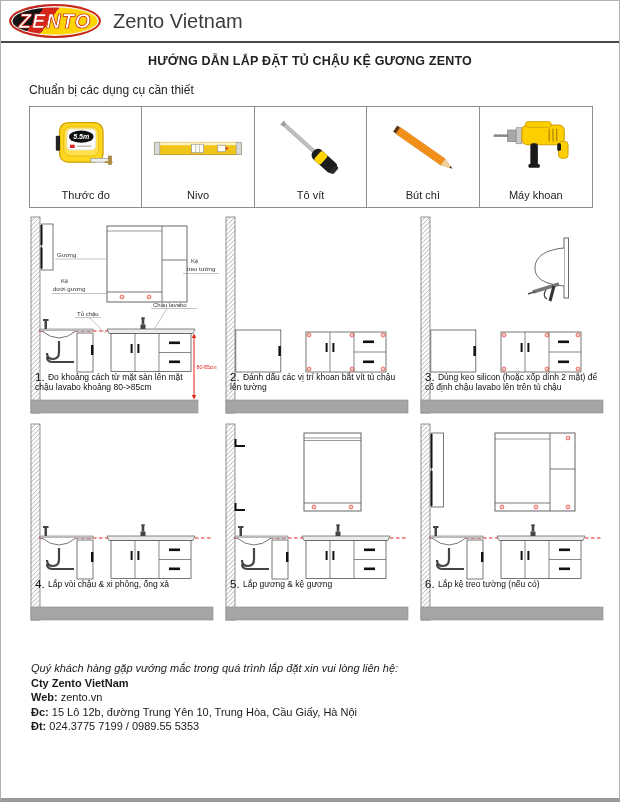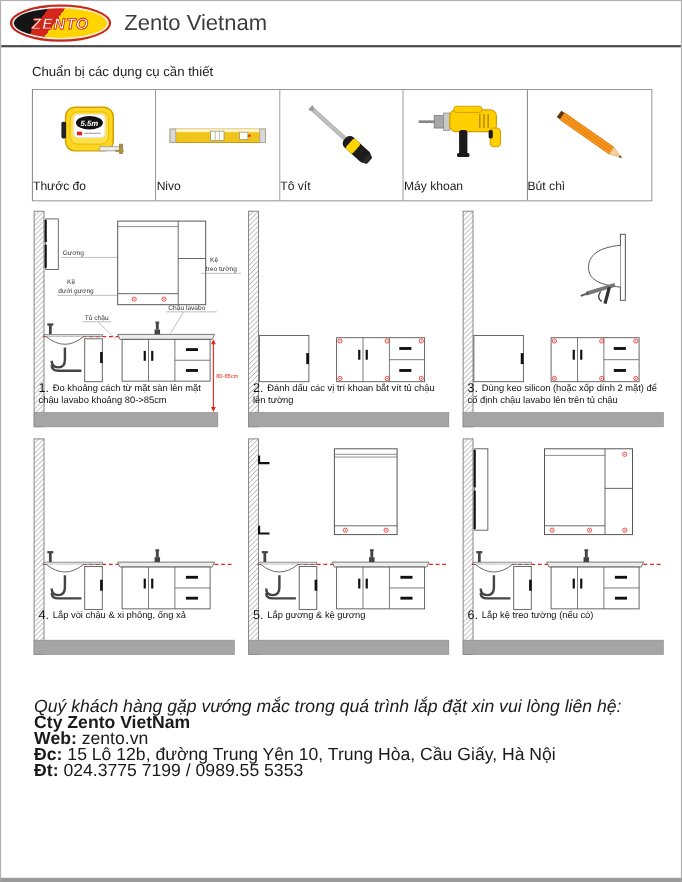--- a/index.html
+++ b/index.html
@@ -5,53 +5,53 @@
   html,body{margin:0;padding:0;background:#fff;}
   body{font-family:"Liberation Sans","DejaVu Sans",sans-serif;color:#222;}
   .page{position:relative;width:620px;height:802px;box-sizing:border-box;
         border:1px solid #b0b0b0;border-bottom:4px solid #9a9a9a;background:#fff;overflow:hidden;}
 
   
   .hdr{display:flex;align-items:center;height:40px;border-bottom:2px solid #4a4a4a;padding-left:8px;}
   .logo{width:88px;height:30px;border-radius:50%;border:2px solid #c8281c;
         background:linear-gradient(126deg,#141414 0 31%,#d6261a 31% 45%,#ffd400 45%);
         box-shadow:inset 0 0 0 1.5px #f2f2f2;display:flex;align-items:center;justify-content:center;}
-  .logo span{font-weight:bold;font-style:italic;font-size:14px;color:#fff;letter-spacing:1px;
+  .logo span{font-weight:bold;font-style:italic;font-size:20px;color:#fff;letter-spacing:1px;
         -webkit-text-stroke:0.7px #c8281c;text-shadow:0 0 1px #c8281c;}
   .brand{font-size:20px;color:#3c3c3c;margin-left:12px;}
 
   
   .title{text-align:center;font-size:12.5px;font-weight:bold;margin:11px 0 0 0;letter-spacing:0.2px;}
   .sec-h{font-size:12px;font-weight:normal;margin:15px 0 9px 28px;}
 
   
   .tools{display:grid;grid-template-columns:repeat(5,1fr);width:562px;margin-left:28px;
          border:1px solid #8e8e8e;}
   .tool-cell{border-right:1px solid #8e8e8e;height:100px;display:flex;flex-direction:column;
-         align-items:flex-start;justify-content:flex-end;background:#fff;}
+         align-items:center;justify-content:flex-end;background:#fff;}
   .tool-cell:last-child{border-right:none;}
   .tool-icon{flex:1;display:flex;align-items:center;justify-content:center;width:100%;}
   .tool-label{font-size:11px;padding-bottom:6px;color:#1d1d1d;}
 
   
   .steps{display:grid;grid-template-columns:195px 195px 195px;grid-template-rows:207px 226px;
          padding-left:26px;margin-top:4px;}
   .step{position:relative;width:195px;}
   .step svg{display:block;}
   .step-caption{position:absolute;left:8px;top:160px;width:174px;font-size:8.5px;line-height:10px;color:#111;}
   .step-caption.narrow{width:152px;}
   .step-num{font-size:11.5px;vertical-align:-1px;margin-right:1px;}
 
   
   svg text{font-family:"Liberation Sans","DejaVu Sans",sans-serif;}
   .dlabel{font-size:6px;fill:#333;}
   .rlabel{font-size:5.2px;fill:#e8231a;}
 
   
-  .ftr{margin:16px 0 0 30px;font-size:16px;line-height:14.5px;color:#1a1a1a;}
+  .ftr{margin:16px 0 0 30px;font-size:11px;line-height:14.5px;color:#1a1a1a;}
   .ftr p{margin:0;}
   .f-note{font-style:italic;}
   .f-company{font-weight:bold;}
   .ftr b{font-weight:bold;text-align:center;}
 </style>
 </head>
 <body>
 
 <svg width="0" height="0" style="position:absolute" aria-hidden="true">
   <defs>
@@ -111,20 +111,21 @@
 
 <div class="page">
 
   <div class="hdr">
     <div class="logo">
       <span>ZENTO</span>
     </div>
     <span class="brand">Zento Vietnam</span>
   </div>
 
+  <div class="title">HƯỚNG DẪN LẮP ĐẶT TỦ CHẬU KỆ GƯƠNG ZENTO</div>
 
   <div class="sec-h">Chuẩn bị các dụng cụ cần thiết</div>
 
   <div class="tools">
     <div class="tool-cell">
       <div class="tool-icon">
         <svg width="96" height="66" viewBox="0 0 100 70">
           <rect x="22" y="8" width="46" height="42" rx="9" fill="#ffd61f" stroke="#cf9f00" stroke-width="1.4"></rect>
           <rect x="26.5" y="12.5" width="37" height="31" rx="7" fill="#ffe04a" stroke="#e0b400" stroke-width="0.8"></rect>
           <rect x="30" y="15" width="30" height="22" rx="4" fill="#fff" stroke="#e6e6e6"></rect>
@@ -164,20 +165,36 @@
           <g transform="rotate(42 50 35)">
             <rect x="14" y="33" width="42" height="3.6" fill="#bfbfbf" stroke="#8d8d8d" stroke-width="0.5"></rect>
             <polygon points="10,31.8 14,33 14,36.6 10,37.8" fill="#9a9a9a"></polygon>
             <rect x="55" y="28.5" width="31" height="13" rx="5.5" fill="#1c1c1c"></rect>
             <rect x="61" y="28.5" width="9" height="13" rx="2" fill="#ffd400"></rect>
             <rect x="82" y="30" width="5" height="10" rx="2.5" fill="#2a2a2a"></rect>
           </g>
         </svg>
       </div>
       <div class="tool-label">Tô vít</div>
+    </div>
+
+    <div class="tool-cell">
+      <div class="tool-icon">
+        <svg width="96" height="66" viewBox="0 0 100 70">
+          <g transform="rotate(35 50 35)">
+            <rect x="14" y="31.2" width="4" height="7.6" fill="#5f3813"></rect>
+            <rect x="18" y="31" width="58" height="8" fill="#f7941d" stroke="#d97b0d" stroke-width="0.7"></rect>
+            <line x1="18" y1="33.6" x2="76" y2="33.6" stroke="#e07f0f" stroke-width="0.8"></line>
+            <line x1="18" y1="36.4" x2="76" y2="36.4" stroke="#e07f0f" stroke-width="0.8"></line>
+            <polygon points="76,31 88,35 76,39" fill="#f3cf9b" stroke="#d9b276" stroke-width="0.5"></polygon>
+            <polygon points="85,33.9 88,35 85,36.1" fill="#333"></polygon>
+          </g>
+        </svg>
+      </div>
+      <div class="tool-label">Bút chì</div>
     </div>
 
     <div class="tool-cell">
       <div class="tool-icon">
         <svg width="96" height="66" viewBox="0 0 100 70">
           <rect x="5" y="20.6" width="16" height="2.6" fill="#8c8c8c"></rect>
           <line x1="7" y1="20.6" x2="9.5" y2="23.2" stroke="#666" stroke-width="0.6"></line>
           <line x1="11" y1="20.6" x2="13.5" y2="23.2" stroke="#666" stroke-width="0.6"></line>
           <line x1="15" y1="20.6" x2="17.5" y2="23.2" stroke="#666" stroke-width="0.6"></line>
           <rect x="20" y="16" width="9" height="12" fill="#a8a8a8" stroke="#6f6f6f" stroke-width="0.7"></rect>
@@ -188,36 +205,20 @@
           <line x1="68" y1="14.5" x2="68" y2="28" stroke="#a87f00" stroke-width="1.2"></line>
           <line x1="72" y1="14.5" x2="72" y2="28" stroke="#a87f00" stroke-width="1.2"></line>
           <rect x="44" y="30" width="8" height="24" rx="2.5" fill="#1a1a1a"></rect>
           <rect x="42" y="52" width="12" height="4" rx="1.5" fill="#1a1a1a"></rect>
           <rect x="74" y="28" width="10" height="18" rx="3.5" fill="#ffcf00" stroke="#cf9f00" stroke-width="1"></rect>
           <rect x="72.5" y="30" width="4" height="8" rx="1.5" fill="#1a1a1a"></rect>
         </svg>
       </div>
       <div class="tool-label">Máy khoan</div>
     </div>
-
-    <div class="tool-cell">
-      <div class="tool-icon">
-        <svg width="96" height="66" viewBox="0 0 100 70">
-          <g transform="rotate(35 50 35)">
-            <rect x="14" y="31.2" width="4" height="7.6" fill="#5f3813"></rect>
-            <rect x="18" y="31" width="58" height="8" fill="#f7941d" stroke="#d97b0d" stroke-width="0.7"></rect>
-            <line x1="18" y1="33.6" x2="76" y2="33.6" stroke="#e07f0f" stroke-width="0.8"></line>
-            <line x1="18" y1="36.4" x2="76" y2="36.4" stroke="#e07f0f" stroke-width="0.8"></line>
-            <polygon points="76,31 88,35 76,39" fill="#f3cf9b" stroke="#d9b276" stroke-width="0.5"></polygon>
-            <polygon points="85,33.9 88,35 85,36.1" fill="#333"></polygon>
-          </g>
-        </svg>
-      </div>
-      <div class="tool-label">Bút chì</div>
-    </div>
   </div>
 
 
   <div class="steps">
 
     <div class="step">
       <svg width="195" height="205" viewBox="0 0 195 205">
         <rect x="4" y="5" width="9" height="196" fill="url(#hatch)" stroke="#777" stroke-width="0.8"></rect>
         <rect x="4" y="188" width="167" height="13" fill="#a5a5a5" stroke="#8b8b8b" stroke-width="0.6"></rect>
         <g>

